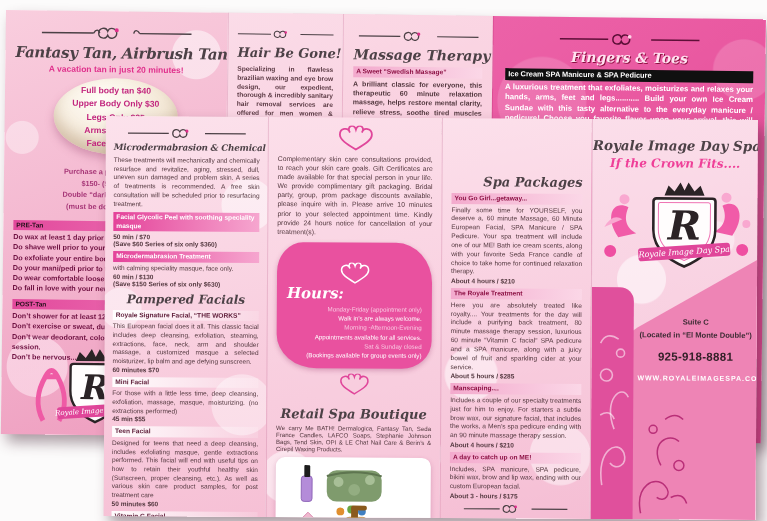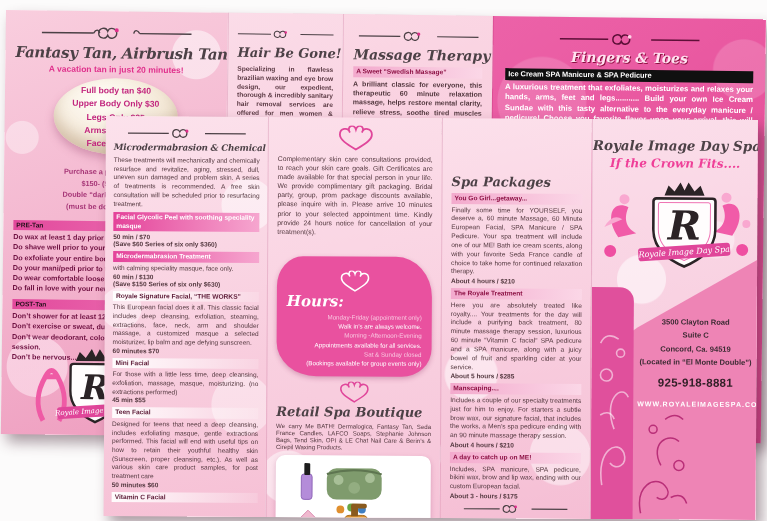--- a/index.html
+++ b/index.html
@@ -96,34 +96,34 @@
   .fingers-body { font-size:7.8px; font-weight:bold; color:#fff; text-align:justify; line-height:1.36; margin-top:2px; }
 
   
   .p-micro .inner { padding:10px 8px 0; }
   .micro-title { font-size:8.8px; color:#4c4146; text-align:center; white-space:nowrap; letter-spacing:-.2px; margin-top:2px; }
   .pampered-title { font-size:12px; color:#4c4146; text-align:center; margin:5px 0 1px; }
   .p-micro .bt { margin-top:2px; }
 
   
   .p-mid .inner { padding:8px 9px 0; }
-  .hours-blob { margin-top:20px; background:#e9519f; border-radius:26px 36px 30px 40px / 30px 40px 28px 34px;
-    padding:14px 10px 8px; color:#fff; box-shadow:0 2px 5px rgba(140,30,90,.3); }
+  .hours-blob { margin-top:6px; background:#e9519f; border-radius:26px 36px 30px 40px / 30px 40px 28px 34px;
+    padding:20px 10px 8px; color:#fff; box-shadow:0 2px 5px rgba(140,30,90,.3); }
   .hours-title { font-size:15px; color:#fff; }
   .hours-lines { margin-top:2px; }
   .hours-lines div { font-size:6.2px; text-align:right; line-height:1.5; }
   .hours-lines div:nth-child(odd) { color:#f9c6e0; }
   .hours-lines div:nth-child(even) { color:#ffffff; }
-  .retail-title { font-size:13px; color:#4c4146; white-space:nowrap; margin-top:1px; }
+  .retail-title { font-size:13px; color:#4c4146; text-align:center; white-space:nowrap; margin-top:11px; }
   .retail-body { font-size:6.1px; color:#53383f; margin-top:3px; text-align:justify; }
   .retail-box { margin-top:5px; background:#fff; border-radius:9px; height:104px; box-shadow:0 2px 5px rgba(140,30,90,.25); padding:4px; }
 
   
   .p-pack .inner { padding:56px 9px 0; }
-  .pack-title { font-size:13px; color:#4c4146; text-align:left; white-space:nowrap; }
+  .pack-title { font-size:13px; color:#4c4146; text-align:right; white-space:nowrap; }
   .p-pack .bt { font-size:6.6px; }
   .p-pack .pr { margin:1px 0 2px; }
 
   
   .cover-title { font-size:13.5px; color:#4c4146; text-align:center; white-space:nowrap; margin-top:18px; position:relative; z-index:6; }
   .cover-tag { font-size:12px; color:#ef3f98; text-align:center; white-space:nowrap; margin-top:3px; position:relative; z-index:6; }
   .addr-area { position:absolute; inset:0; background:#ee84b5; clip-path:polygon(0 60%, 28% 52%, 100% 35%, 100% 100%, 0 100%); z-index:1; }
   .strip { position:absolute; left:0; top:168px; bottom:0; width:42px; background:linear-gradient(180deg,#e survives0,#d63b8b); background:#e0509c; z-index:2; border-radius:0 14px 0 0; }
   .logo-wrap { position:absolute; left:24px; top:62px; width:118px; z-index:5; }
   .splashes { position:absolute; left:2px; top:58px; width:162px; z-index:4; }
@@ -275,20 +275,21 @@
 
       <span class="hl hl-mag">Facial Glycolic Peel with soothing speciality masque</span>
       <div class="pr">50 min / $70</div>
       <div class="pr">(Save $60 Series of six only $360)</div>
 
       <span class="hl hl-mag">Microdermabrasion Treatment</span>
       <div class="bt">with calming speciality masque, face only.</div>
       <div class="pr">60 min / $130</div>
       <div class="pr">(Save $150 Series of six only $630)</div>
 
+      <div class="script pampered-title">Pampered Facials</div>
 
       <span class="hl hl-light">Royale Signature Facial, “THE WORKS”</span>
       <div class="bt">This European facial does it all.  This classic facial includes deep cleansing, exfoliation, steaming, extractions, face, neck, arm and shoulder massage, a customized masque a selected moisturizer, lip balm and age defying sunscreen.</div>
       <div class="pr">60 minutes $70</div>
 
       <span class="hl hl-light">Mini Facial</span>
       <div class="bt">For those with a little less time, deep cleansing, exfoliation, massage, masque, moisturizing. (no extractions performed)</div>
       <div class="pr">45 min $55</div>
 
       <span class="hl hl-light">Teen Facial</span>
@@ -419,23 +420,21 @@
     <svg class="logo-wrap" viewBox="0 0 118 100">
       <path d="M48 14 L52 4 L58 10 L64 1 L68 9 L72 1 L78 10 L84 4 L88 14 Z" fill="#2b2326"></path>
       <path d="M40 17 h56 q3 0 3 3 v28 q0 24 -31 37 q-31 -13 -31 -37 v-28 q0 -3 3 -3 Z" fill="#fffdfd" stroke="#2b2326" stroke-width="2.6"></path>
       <path d="M44 21 h48 q2 0 2 2 v25 q0 20 -26 31 q-26 -11 -26 -31 v-25 q0 -2 2 -2 Z" fill="none" stroke="#ef74b4" stroke-width="1"></path>
       <text x="68" y="58" text-anchor="middle" font-family="DejaVu Serif, serif" font-style="italic" font-weight="bold" font-size="40" fill="#2b2326">R</text>
       <rect x="22" y="64" width="92" height="13" rx="3" fill="#e0469a" transform="rotate(-4 68 70)"></rect>
       <text x="68" y="73" text-anchor="middle" font-family="DejaVu Serif, serif" font-style="italic" font-size="8" fill="#fff" transform="rotate(-4 68 70)">Royale Image Day Spa</text>
     </svg>
 
     <div class="addr-text">
-      <div class="line">3500 Clayton Road</div>
       <div class="line">Suite C</div>
-      <div class="line">Concord, Ca. 94519</div>
       <div class="line">(Located in “El Monte Double”)</div>
       <div class="phone">925-918-8881</div>
       <div class="website">WWW.ROYALEIMAGESPA.COM</div>
     </div>
 
     <svg class="corner-swirl" style="left:44px;bottom:2px;" width="60" height="110" viewBox="0 0 60 110">
       <g fill="none" stroke="#b92f78" stroke-width="1.5">
         <path d="M6 106 C0 78 20 68 30 78 C38 86 30 96 22 90"></path>
         <path d="M26 58 C14 36 34 24 44 34"></path>
         <circle cx="44" cy="58" r="5"></circle>

